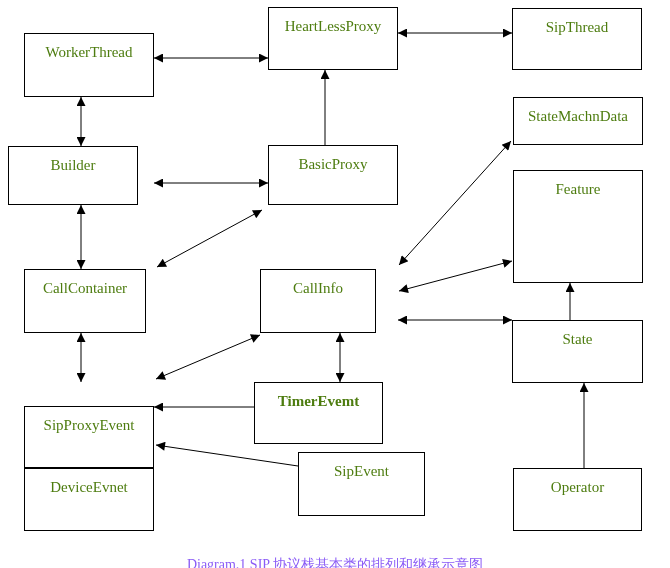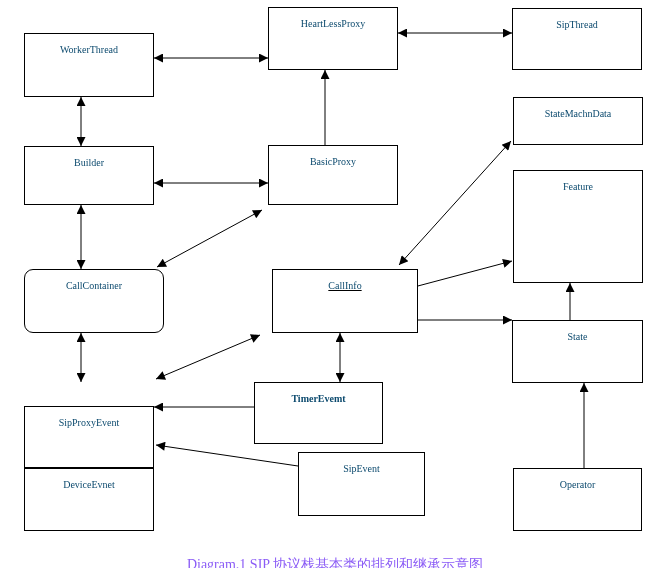--- a/index.html
+++ b/index.html
@@ -30,22 +30,22 @@
   .node {
     position: absolute;
     box-sizing: border-box;
     border: 1px solid #000000;
     background: #ffffff;
     text-align: center;
   }
   .node .label {
     display: block;
     padding-top: 10px;
-    font-size: 10px;
-    color: #0c4a6e;
+    font-size: 15px;
+    color: #4d7c0f;
     white-space: nowrap;
   }
   .caption {
     position: absolute;
     left: 0;
     top: 544px;
     width: 100%;
     text-align: center;
     font-size: 14px;
     font-weight: normal;
@@ -92,33 +92,33 @@
       </div>
       <div class="node" style="left: 268px; top: 7px; width: 130px; height: 63px;">
         <span class="label">HeartLessProxy</span>
       </div>
       <div class="node" style="left: 512px; top: 8px; width: 130px; height: 62px;">
         <span class="label">SipThread</span>
       </div>
       <div class="node" style="left: 513px; top: 97px; width: 130px; height: 48px;">
         <span class="label">StateMachnData</span>
       </div>
-      <div class="node" style="left: 24px; top: 146px; width: 130px; height: 59px;">
+      <div class="node" style="left: 8px; top: 146px; width: 130px; height: 59px;">
         <span class="label">Builder</span>
       </div>
       <div class="node" style="left: 268px; top: 145px; width: 130px; height: 60px;">
         <span class="label">BasicProxy</span>
       </div>
       <div class="node" style="left: 513px; top: 170px; width: 130px; height: 113px;">
         <span class="label">Feature</span>
       </div>
-      <div class="node" style="left: 24px; top: 269px; width: 140px; height: 64px; border-radius: 9px;">
+      <div class="node" style="left: 24px; top: 269px; width: 122px; height: 64px;">
         <span class="label">CallContainer</span>
       </div>
-      <div class="node" style="left: 272px; top: 269px; width: 146px; height: 64px; text-decoration: underline;">
+      <div class="node" style="left: 260px; top: 269px; width: 116px; height: 64px;">
         <span class="label">CallInfo</span>
       </div>
       <div class="node" style="left: 512px; top: 320px; width: 131px; height: 63px;">
         <span class="label">State</span>
       </div>
       <div class="node" style="left: 24px; top: 382px; width: 130px; height: 62px; margin-top: 24px;">
         <span class="label">SipProxyEvent</span>
       </div>
       <div class="node" style="left: 254px; top: 382px; width: 129px; height: 62px; font-weight: bold;">
         <span class="label">TimerEvemt</span>

